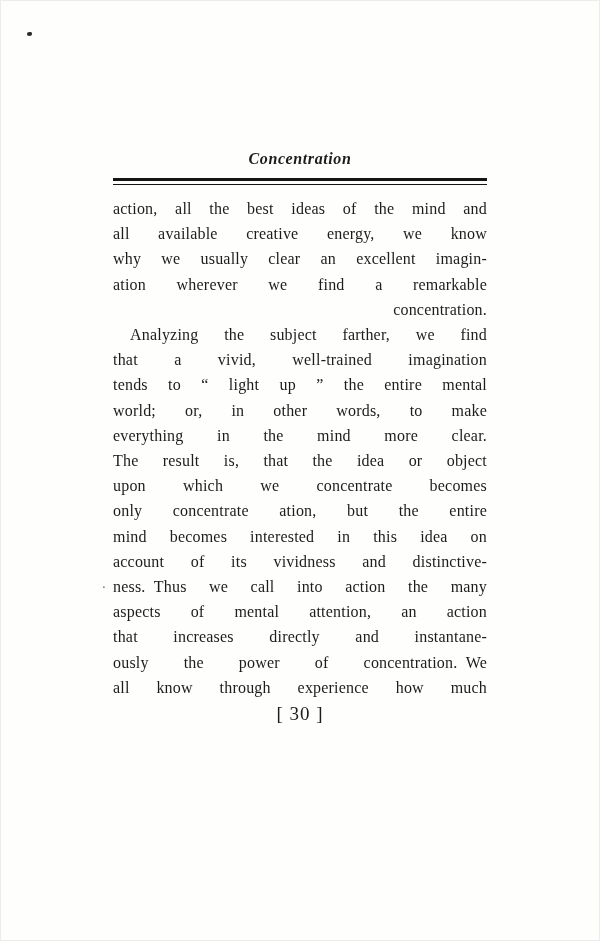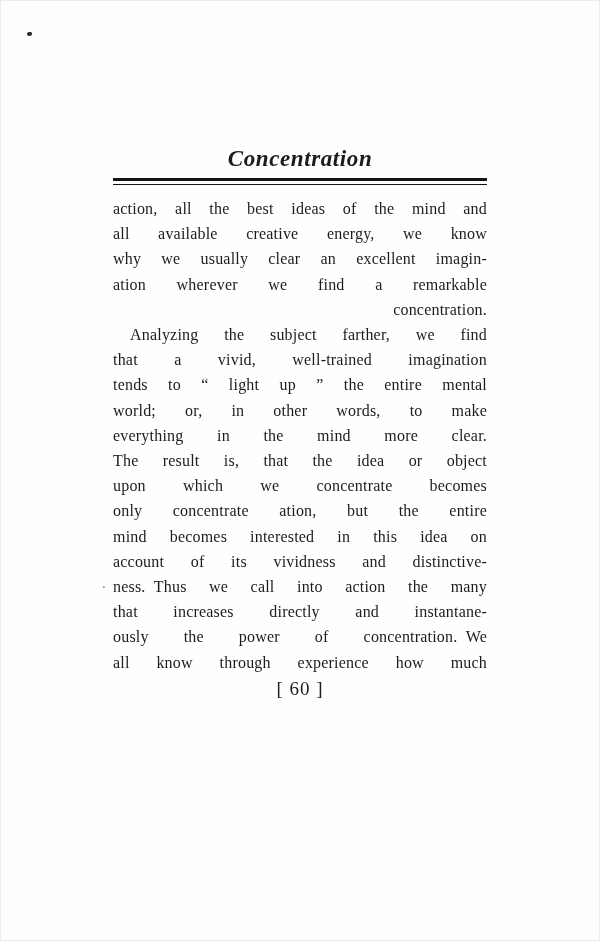--- a/index.html
+++ b/index.html
@@ -25,21 +25,21 @@
   }
   .column {
     width: 374px;
     margin: 0 auto;
     padding-top: 145px;
   }
   .running-header {
     text-align: center;
     font-style: italic;
     font-weight: bold;
-    font-size: 23px;
+    font-size: 16px;
     line-height: 26px;
     letter-spacing: 0.6px;
   }
   .double-rule {
     margin-top: 6px;
     height: 3px;
     border-top: 3.5px solid #151515;
     border-bottom: 1.4px solid #151515;
   }
   .body-text {
@@ -102,19 +102,20 @@
         <div class="line just">that a vivid, well-trained imagination</div>
         <div class="line just">tends to “ light up ” the entire mental</div>
         <div class="line just">world; or, in other words, to make</div>
         <div class="line just">everything in the mind more clear.</div>
         <div class="line just">The result is, that the idea or object</div>
         <div class="line just">upon which we concentrate becomes</div>
         <div class="line just">only concentrate ation, but the entire</div>
         <div class="line just">mind becomes interested in this idea on</div>
         <div class="line just">account of its vividness and distinctive-</div>
         <div class="line just dot">ness. Thus we call into action the many</div>
+        <div class="line just">aspects of mental attention, an action</div>
         <div class="line just">that increases directly and instantane-</div>
         <div class="line just">ously the power of concentration. We</div>
         <div class="line just">all know through experience how much</div>
       </div>
-    <div class="page-number">[ 60 ]</div>
+    <div class="page-number">[ 30 ]</div>
   </div>
 </div>
 
 </body></html>

